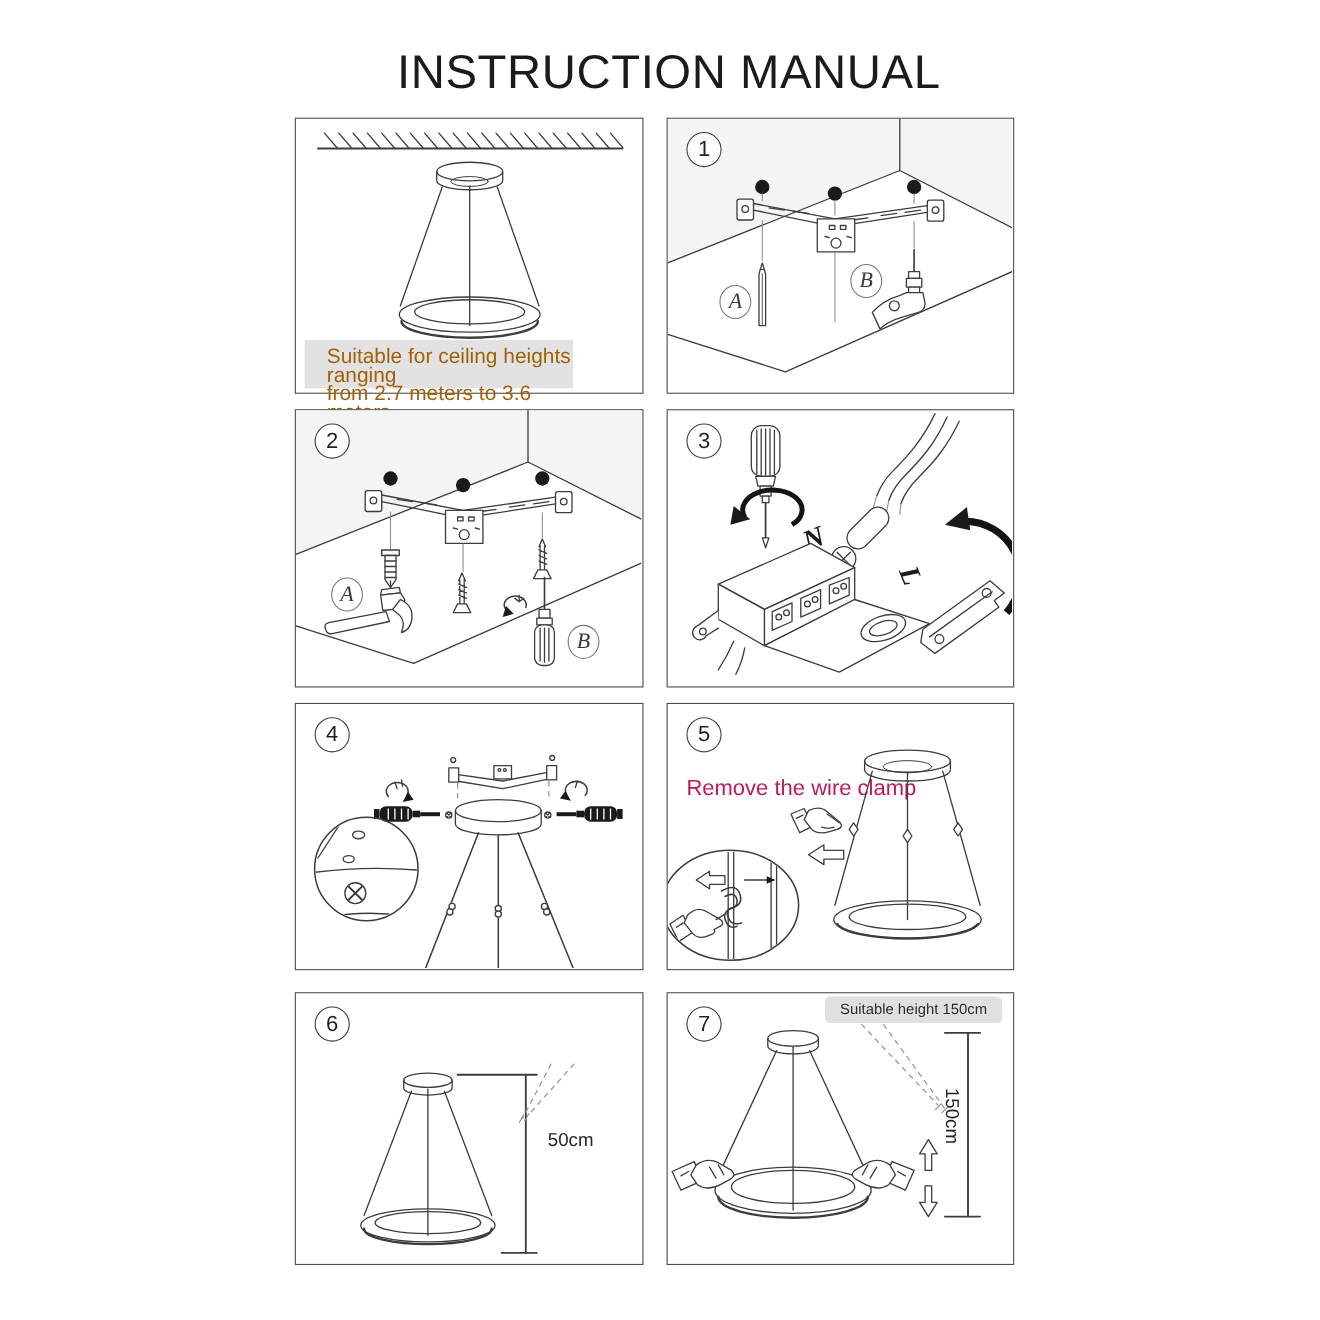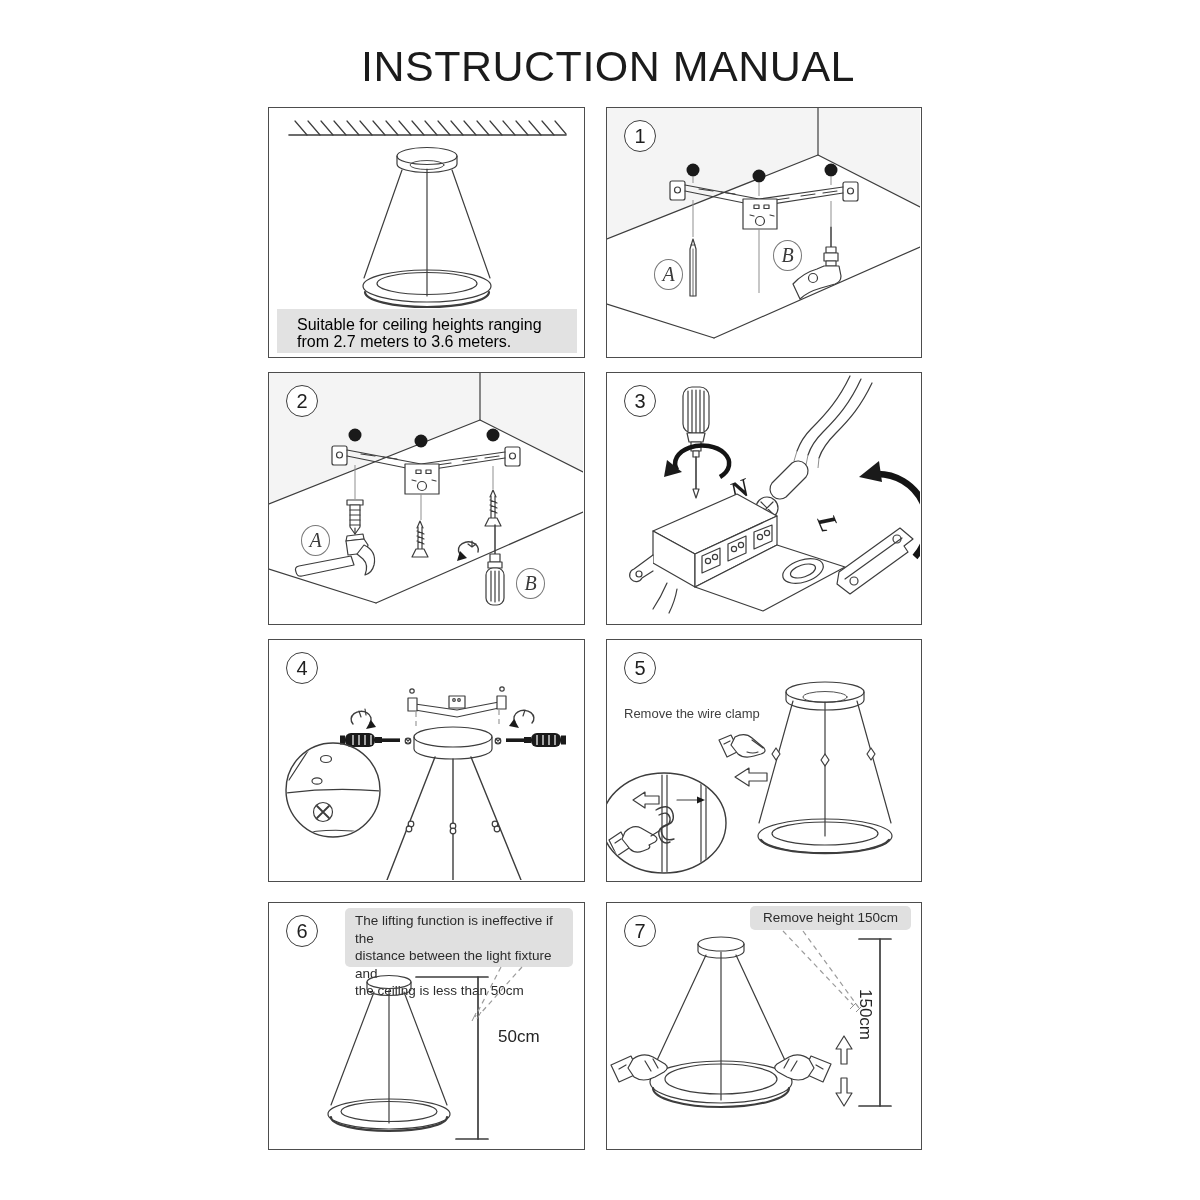--- a/index.html
+++ b/index.html
@@ -16,27 +16,27 @@
   #p4{left:268px;top:639px;width:317px;height:243px}
   #p5{left:606px;top:639px;width:316px;height:243px}
   #p6{left:268px;top:902px;width:317px;height:248px}
   #p7{left:606px;top:902px;width:316px;height:248px}
   .num-badge{position:absolute;left:17px;top:12px;width:30px;height:30px;border:1.6px solid #3f3f3f;
      border-radius:50%;display:flex;align-items:center;justify-content:center;
      font-size:20px;color:#1f1f1f;background:#fff;z-index:3}
   .ab-badge{position:absolute;width:27px;height:29px;border:1.3px solid #787878;border-radius:50%;
      display:flex;align-items:center;justify-content:center;
      font:italic 20px "Liberation Serif",serif;color:#3a3a3a;z-index:3}
-  .caption-bar{position:absolute;left:8px;top:201px;width:300px;height:44px;background:#e2e2e2;
-     font-size:16px;line-height:17px;color:#000000;padding:7px 0 0 20px;box-sizing:border-box}
+  .caption-bar{position:absolute;left:8px;top:201px;width:244px;height:44px;background:#e2e2e2;
+     font-size:19px;line-height:17px;color:#a16207;padding:7px 0 0 20px;box-sizing:border-box}
   .note-box{position:absolute;background:#e0e0e0;border-radius:5px;font-size:13.5px;
      line-height:17.5px;color:#2c2c2c;box-sizing:border-box}
   #p6 .note-box{left:76px;top:5px;width:228px;height:59px;padding:4px 0 0 10px}
   #p7 .note-box{left:143px;top:3px;width:161px;height:24px;text-align:center;padding-top:3px}
-  .instruction-text{position:absolute;left:17px;top:66px;font-size:13px;color:#404040}
+  .instruction-text{position:absolute;left:17px;top:66px;font-size:20px;color:#be185d}
   .dim-label{position:absolute;font-size:17px;color:#242424}
   #p6 .dim-label{left:229px;top:124px}
   #p7 .dim-label{left:268px;top:86px;transform:rotate(90deg);transform-origin:0 0}
   
   .s{stroke:#3d3d3d;stroke-width:1.2;fill:none;stroke-linecap:round;stroke-linejoin:round}
   .sf{stroke:#3d3d3d;stroke-width:1.2;fill:#fff;stroke-linecap:round;stroke-linejoin:round}
   .shade{fill:#f4f4f4;stroke:none}
   .blk{fill:#1a1a1a;stroke:none}
   .thin{stroke:#8f8f8f;stroke-width:1;fill:none}
   .dash{stroke:#9b9b9b;stroke-width:1.2;stroke-dasharray:5 4;fill:none}
@@ -383,25 +383,20 @@
           <polygon points="52,156 38,156 38,152 26,160 38,168 38,164 52,164" class="sf"></polygon>
           <line x1="70" y1="160" x2="90" y2="160" class="s"></line>
           <polygon points="90,156.5 98,160 90,163.5" class="blk"></polygon>
         </g>
       </g>
     </svg>
   </div>
 
   <div class="panel" id="p6">
     <div class="num-badge">6</div>
-    <div class="note-box">
-      <div>The lifting function is ineffective if the</div>
-      <div>distance between the light fixture and</div>
-      <div>the ceiling is less than 50cm</div>
-    </div>
     <div class="dim-label">50cm</div>
     <svg width="314" height="245" viewBox="0 0 314 245">
       <g>
         <ellipse cx="120" cy="79" rx="22" ry="6.5" class="s"></ellipse>
         <path class="s" d="M98,79 v7 a22,6.5 0 0 0 44,0 v-7"></path>
         <line x1="105" y1="89" x2="62" y2="202" class="s"></line>
         <line x1="135" y1="89" x2="178" y2="202" class="s"></line>
         <line x1="120" y1="87" x2="120" y2="220" class="s"></line>
         <ellipse cx="120" cy="211" rx="61" ry="15" class="s"></ellipse>
         <ellipse cx="120" cy="208.5" rx="48" ry="10" class="s"></ellipse>
@@ -415,21 +410,21 @@
       <g>
         <line x1="232" y1="64" x2="206" y2="114" class="dash"></line>
         <line x1="253" y1="64" x2="211" y2="111" class="dash"></line>
         <path d="M203,118 l4,-8 M208,116 l4,-7" class="thin"></path>
       </g>
     </svg>
   </div>
 
   <div class="panel" id="p7">
     <div class="num-badge">7</div>
-    <div class="note-box">Remove height 150cm</div>
+    <div class="note-box">Suitable height 150cm</div>
     <div class="dim-label">150cm</div>
     <svg width="313" height="245" viewBox="0 0 313 245">
       <g>
         <ellipse cx="114" cy="41" rx="23" ry="7" class="s"></ellipse>
         <path class="s" d="M91,41 v7 a23,7 0 0 0 46,0 v-7"></path>
         <line x1="99" y1="52" x2="46" y2="166" class="s"></line>
         <line x1="129" y1="52" x2="182" y2="166" class="s"></line>
         <line x1="114" y1="49" x2="114" y2="197" class="s"></line>
         <ellipse cx="114" cy="179" rx="71" ry="21" class="s"></ellipse>
         <ellipse cx="114" cy="176" rx="56" ry="15" class="s"></ellipse>

